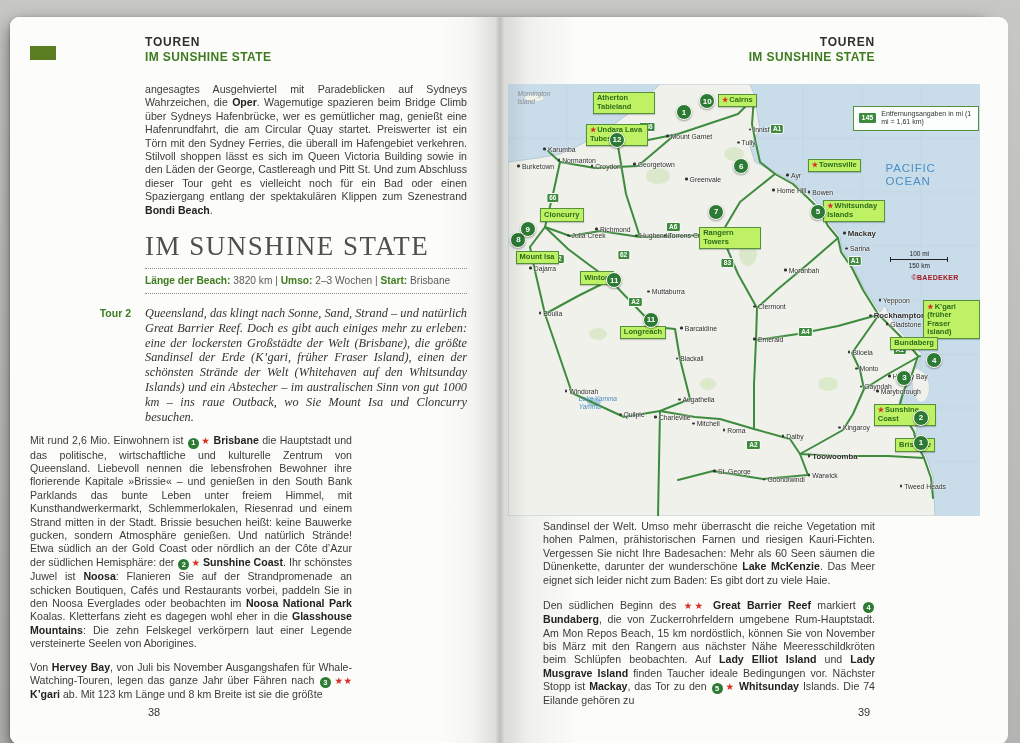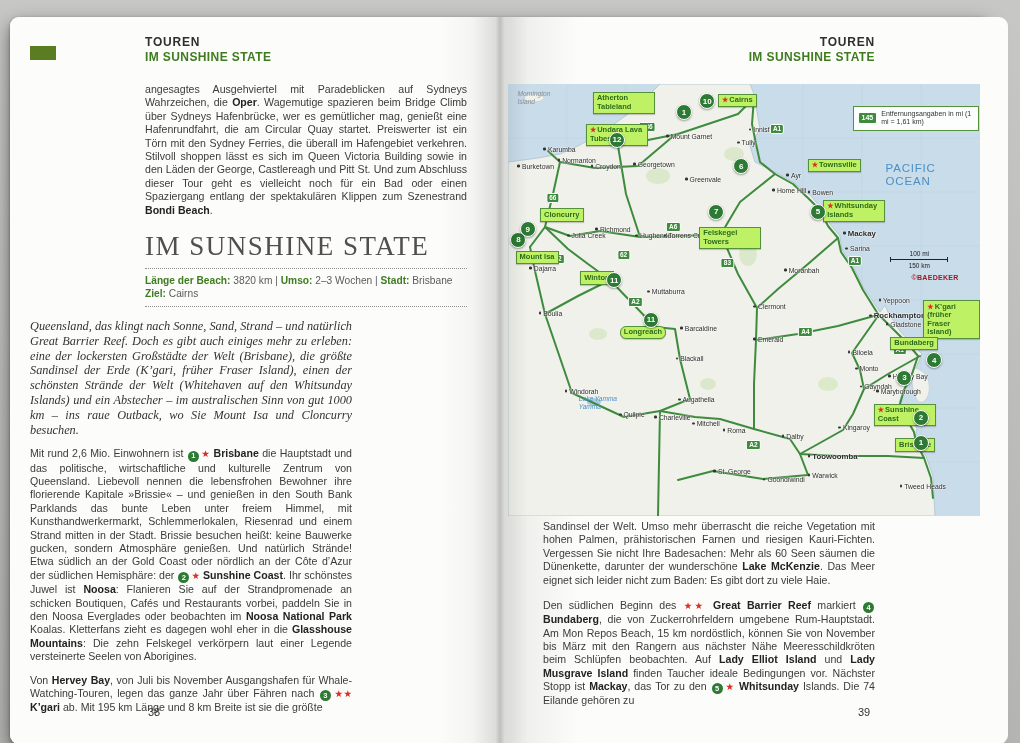--- a/index.html
+++ b/index.html
@@ -88,32 +88,32 @@
           <div class="mlabel"></div>
           <p class="text"><span>angesagtes Ausgehviertel mit Paradeblicken auf Sydneys Wahrzeichen, die </span><span class="b">Oper</span><span>. Wagemutige spazieren beim Bridge Climb über Sydneys Hafenbrücke, wer es gemütlicher mag, genießt eine Hafenrundfahrt, die am Circular Quay startet. Preiswerter ist ein Törn mit den Sydney Ferries, die überall im Hafengebiet verkehren. Stilvoll shoppen lässt es sich im Queen Victoria Building sowie in den Läden der George, Castlereagh und Pitt St. Und zum Abschluss dieser Tour geht es vielleicht noch für ein Bad oder einen Spaziergang entlang der spektakulären Klippen zum Szenestrand </span><span class="b">Bondi Beach</span><span>.</span></p>
         </div>
         <div class="row row-h">
           <div class="mlabel"></div>
           <h1 class="heading">IM SUNSHINE STATE</h1>
         </div>
         <div class="row row-ti">
           <div class="mlabel"></div>
           <div class="tourinfo">
-            <p class="ti-line"><span class="g">Länge der Beach:</span><span> 3820 km  |  </span><span class="g">Umso:</span><span> 2–3 Wochen  |  </span><span class="g">Stadt:</span><span> Brisbane</span></p>
-            <p class="ti-line"><span class="g">Ziel:</span><span> Cairns</span></p>
+            <p class="ti-line"><span class="g">Länge der Beach:</span><span> 3820 km  |  </span><span class="g">Umso:</span><span> 2–3 Wochen  |  </span><span class="g">Start:</span><span> Brisbane</span></p>
           </div>
         </div>
         <div class="row">
+          <div class="mlabel">Tour 2</div>
           <p class="text intro"><span>Queensland, das klingt nach Sonne, Sand, Strand – und natürlich Great Barrier Reef. Doch es gibt auch einiges mehr zu erleben: eine der lockersten Großstädte der Welt (Brisbane), die größte Sandinsel der Erde (K’gari, früher Fraser Island), einen der schönsten Strände der Welt (Whitehaven auf den Whitsunday Islands) und ein Abstecher – im australischen Sinn von gut 1000 km – ins raue Outback, wo Sie Mount Isa und Cloncurry besuchen.</span></p>
         </div>
         <div class="row">
           <p class="text"><span>Mit rund 2,6 Mio. Einwohnern ist </span><span class="mk">1</span><span class="st">★</span><span class="b"> Brisbane</span><span> die Hauptstadt und das politische, wirtschaftliche und kulturelle Zentrum von Queensland. Liebevoll nennen die lebensfrohen Bewohner ihre florierende Kapitale »Brissie« – und genießen in den South Bank Parklands das bunte Leben unter freiem Himmel, mit Kunsthandwerkermarkt, Schlemmerlokalen, Riesenrad und einem Strand mitten in der Stadt. Brissie besuchen heißt: keine Bauwerke gucken, sondern Atmosphäre genießen. Und natürlich Strände! Etwa südlich an der Gold Coast oder nördlich an der Côte d’Azur der südlichen Hemisphäre: der </span><span class="mk">2</span><span class="st">★</span><span class="b"> Sunshine Coast</span><span>. Ihr schönstes Juwel ist </span><span class="b">Noosa</span><span>: Flanieren Sie auf der Strandpromenade an schicken Boutiquen, Cafés und Restaurants vorbei, paddeln Sie in den Noosa Everglades oder beobachten im </span><span class="b">Noosa National Park</span><span> Koalas. Kletterfans zieht es dagegen wohl eher in die </span><span class="b">Glasshouse Mountains</span><span>: Die zehn Felskegel verkörpern laut einer Legende versteinerte Seelen von Aborigines.</span></p>
         </div>
         <div class="row">
-          <p class="text"><span>Von </span><span class="b">Hervey Bay</span><span>, von Juli bis November Ausgangshafen für Whale-Watching-Touren, legen das ganze Jahr über Fähren nach </span><span class="mk">3</span><span class="st">★★</span><span class="b"> K’gari</span><span> ab. Mit 195 km Länge und 8 km Breite ist sie die größte</span></p>
+          <p class="text"><span>Von </span><span class="b">Hervey Bay</span><span>, von Juli bis November Ausgangshafen für Whale-Watching-Touren, legen das ganze Jahr über Fähren nach </span><span class="mk">3</span><span class="st">★★</span><span class="b"> K’gari</span><span> ab. Mit 123 km Länge und 8 km Breite ist sie die größte</span></p>
         </div>
       </div>
 
       <div class="pagenum pn-left">38</div>
     </section>
 
     <section class="page right">
 
       <header class="ph ph-right">
         <div class="kicker">TOUREN</div>
@@ -256,25 +256,25 @@
           <div class="shieldtag" style="left: 27%; top: 50.5%;">A2</div>
           <div class="shieldtag" style="left: 52%; top: 83.5%;">A2</div>
           <div class="shieldtag" style="left: 83%; top: 61.5%;">A1</div>
           <div class="wlabel gray" style="left: 2%; top: 1.5%;">Mornington Island</div>
           <div class="wlabel" style="left: 15%; top: 72%;">Lake Yamma Yamma</div>
           <div class="poi" style="left: 44.5%; top: 2.2%;"><span class="pst">★</span>Cairns</div>
           <div class="poi" style="left: 18%; top: 1.8%;">Atherton Tableland</div>
           <div class="poi" style="left: 16.5%; top: 9.2%;"><span class="pst">★</span>Undara Lava Tubes</div>
           <div class="poi" style="left: 63.5%; top: 17.3%;"><span class="pst">★</span>Townsville</div>
           <div class="poi" style="left: 66.8%; top: 26.8%;"><span class="pst">★</span>Whitsunday Islands</div>
-          <div class="poi" style="left: 40.5%; top: 33%;">Felskegel Towers</div>
+          <div class="poi" style="left: 40.5%; top: 33%;">Rangern Towers</div>
           <div class="poi" style="left: 6.8%; top: 28.8%;">Cloncurry</div>
           <div class="poi" style="left: 1.6%; top: 38.6%;">Mount Isa</div>
           <div class="poi" style="left: 15.3%; top: 43.3%;">Winton</div>
-          <div class="poi" style="left: 23.7%; top: 56%; border-radius: 6px;">Longreach</div>
+          <div class="poi" style="left: 23.7%; top: 56%;">Longreach</div>
           <div class="poi" style="left: 88%; top: 50%;"><span class="pst">★</span>K’gari (früher Fraser Island)</div>
           <div class="poi" style="left: 81%; top: 58.5%;">Bundaberg</div>
           <div class="poi" style="left: 77.5%; top: 74%;"><span class="pst">★</span>Sunshine Coast</div>
           <div class="poi" style="left: 82%; top: 82%;">Brisbane</div>
           <div class="marker" style="left: 87.5%; top: 83%;">1</div>
           <div class="marker" style="left: 87.5%; top: 77.3%;">2</div>
           <div class="marker" style="left: 84%; top: 68%;">3</div>
           <div class="marker" style="left: 90.3%; top: 64%;">4</div>
           <div class="marker" style="left: 65.7%; top: 29.6%;">5</div>
           <div class="marker" style="left: 49.4%; top: 19%;">6</div>

